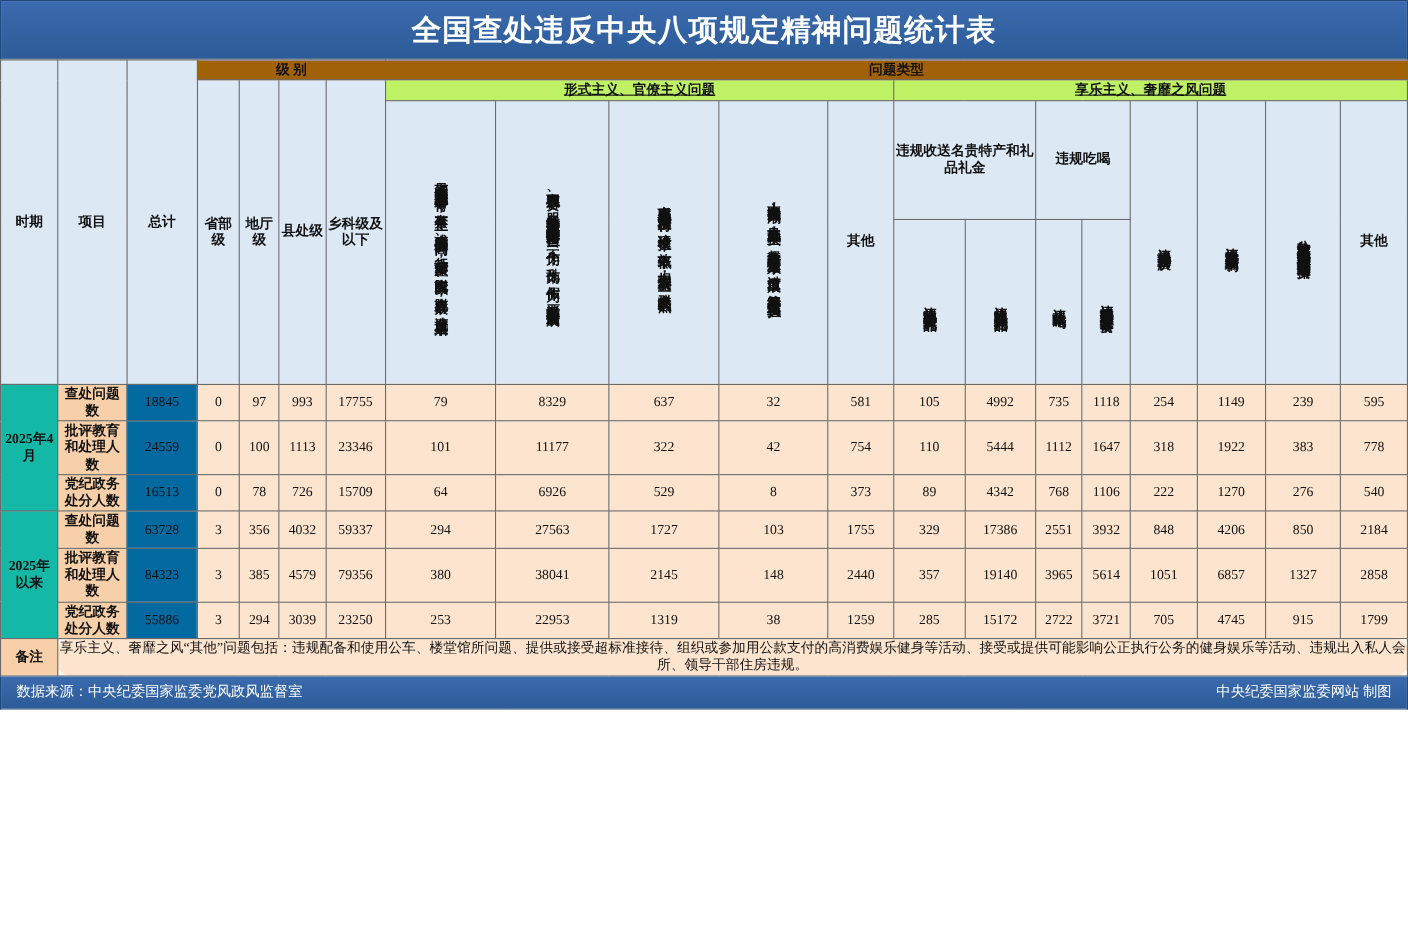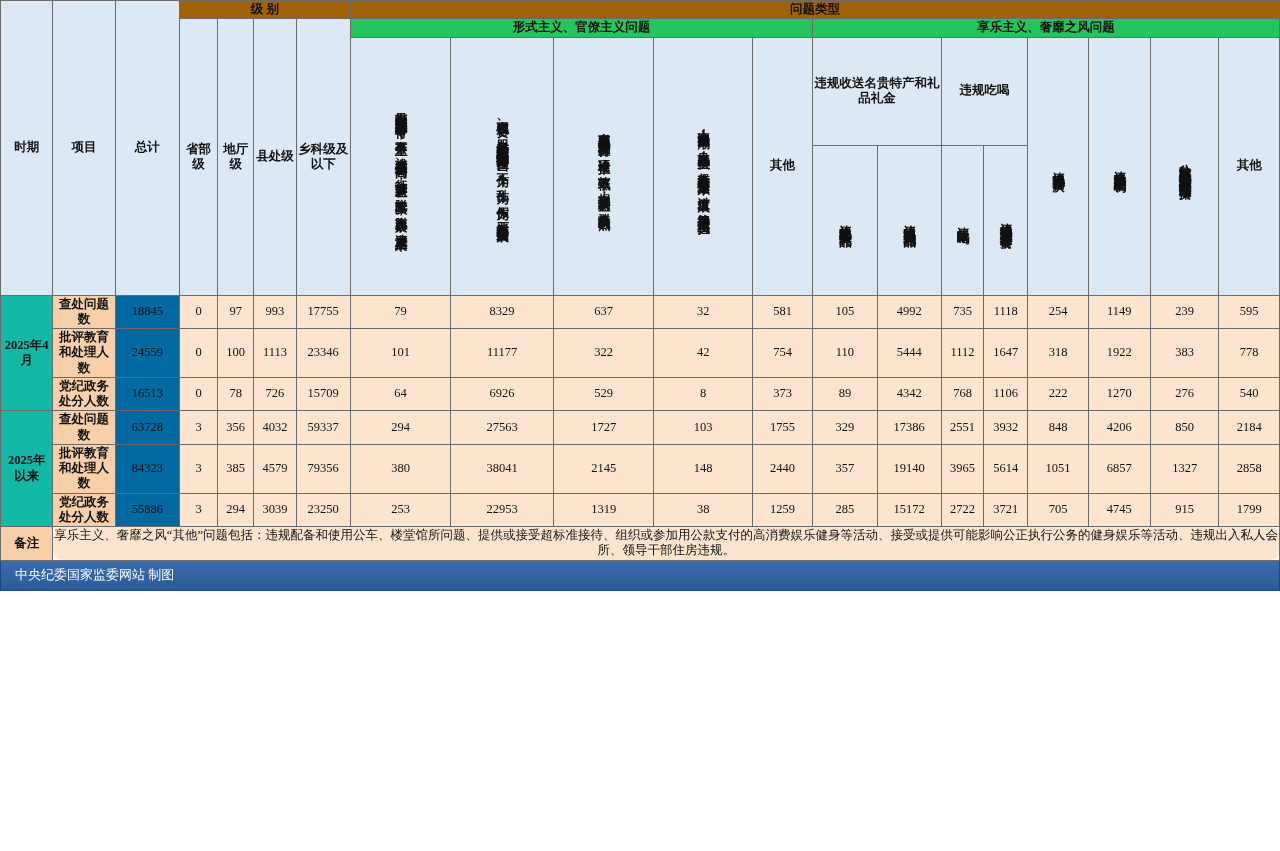--- a/index.html
+++ b/index.html
@@ -42,23 +42,24 @@
     line-height:1.22;
     color:#111;
   }
   
   .hd-blue{
     background:#a16207;
     font-weight:bold;
     font-size:14px;
   }
   .hd-blue2{
-    background:#22c55e;
+    background:#bef264;
     font-weight:bold;
     font-size:14px;
+    text-decoration:underline;
   }
   .hd-light{
     background:#dce8f4;
     font-weight:bold;
     font-size:13px;
   }
   .hd-vert{
     background:#dce8f4;
     font-weight:bold;
     font-size:12.5px;
@@ -118,20 +119,21 @@
     border:1px solid #1f4a80;
     border-top:none;
   }
   .two-line{line-height:1.3;}
 </style>
 </head>
 <body>
 
 <div class="sheet">
 
+  <div class="title-bar">全国查处违反中央八项规定精神问题统计表</div>
 
   <table class="main">
     <colgroup>
       <col style="width:52px">
       <col style="width:62px">
       <col style="width:64px">
       <col style="width:38px">
       <col style="width:36px">
       <col style="width:42px">
       <col style="width:54px">
@@ -326,16 +328,17 @@
     </tr>
 
     <tr>
       <td class="note-label">备注</td>
       <td class="note-text" colspan="19">享乐主义、奢靡之风“其他”问题包括：违规配备和使用公车、楼堂馆所问题、提供或接受超标准接待、组织或参加用公款支付的高消费娱乐健身等活动、接受或提供可能影响公正执行公务的健身娱乐等活动、违规出入私人会所、领导干部住房违规。</td>
     </tr>
   </tbody>
     </table>
 
   <div class="footer">
+    <span>数据来源：中央纪委国家监委党风政风监督室</span>
     <span>中央纪委国家监委网站 制图</span>
   </div>
 
 </div>
 
 </body></html>

